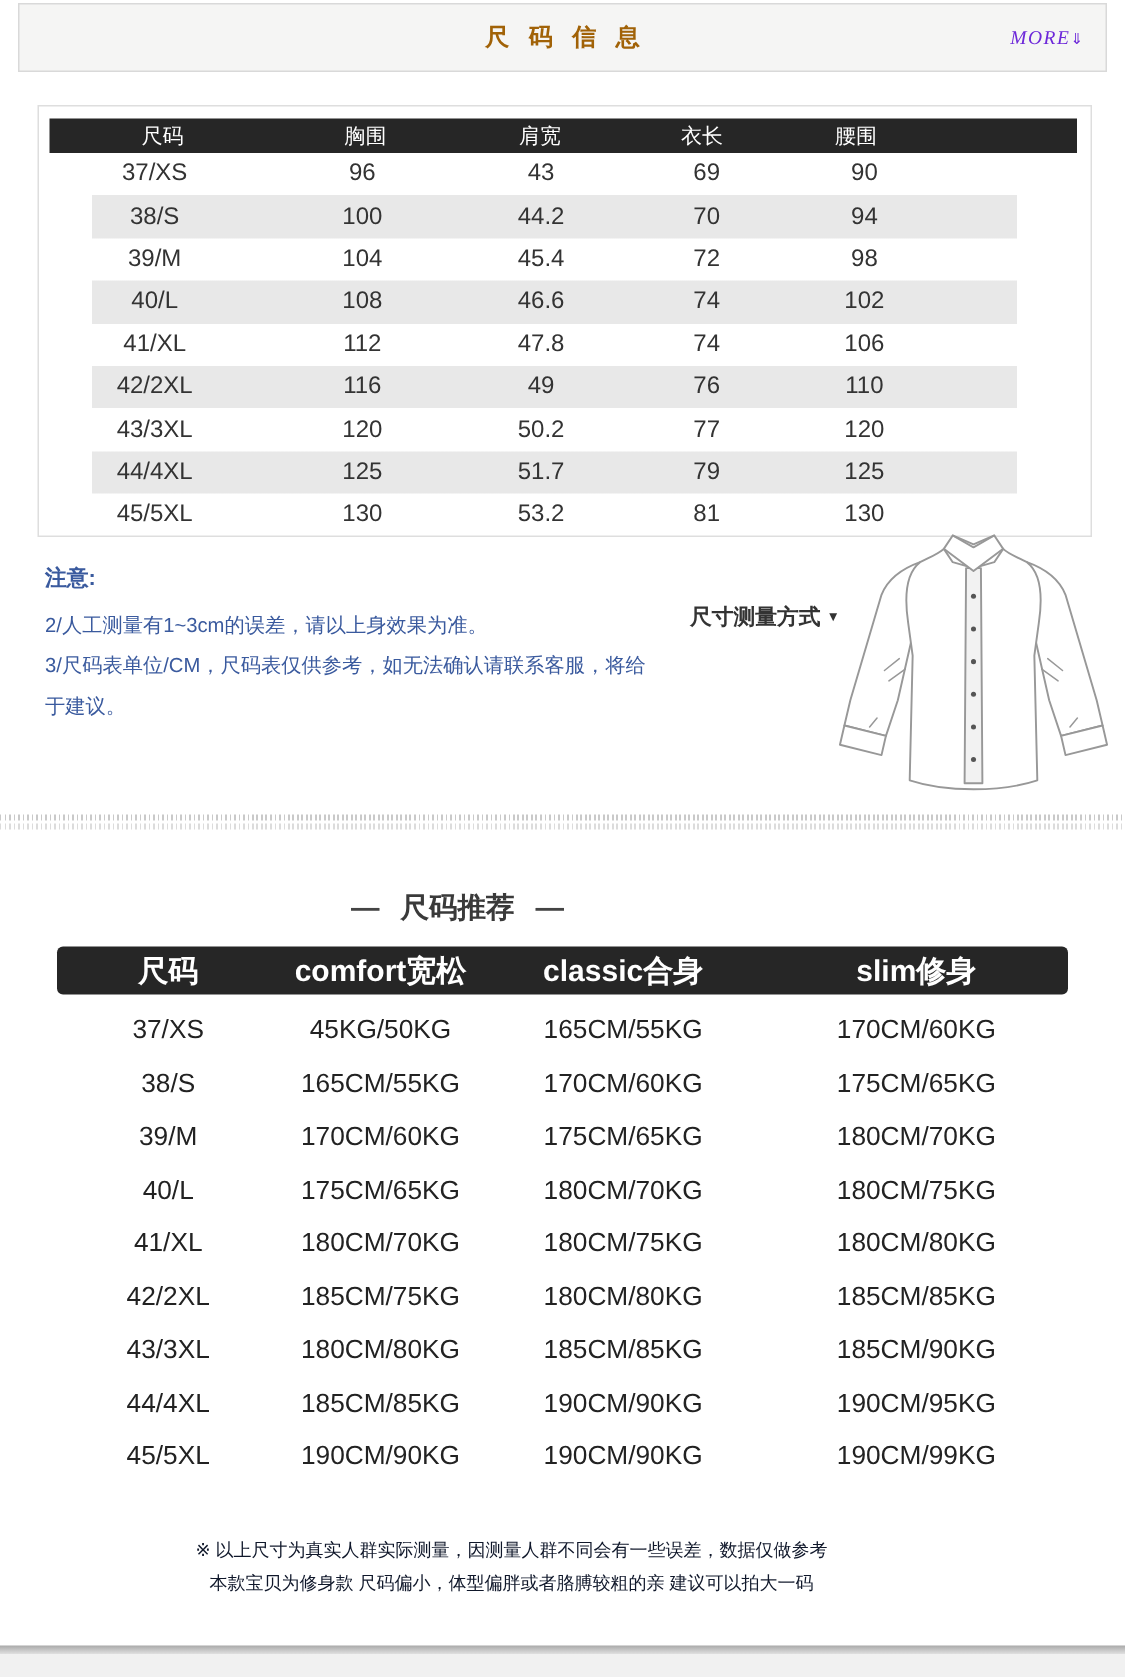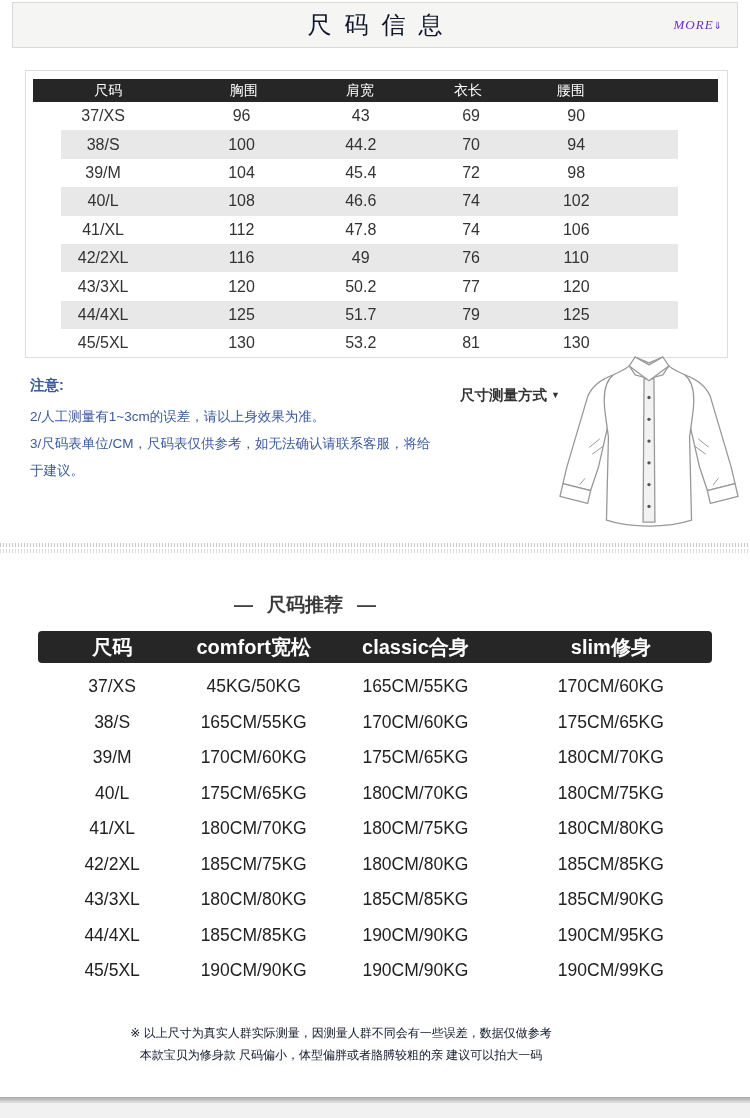--- a/index.html
+++ b/index.html
@@ -11,21 +11,21 @@
     color: #333;
     overflow: hidden;
   }
   
   .top-banner {
     position: absolute; left: 12px; top: 2px; width: 724px; height: 44px;
     background: #f5f5f4; border: 1px solid #d9d9d9;
     display: flex; align-items: center; justify-content: center;
   }
   .top-banner .title {
-    font-size: 24px; font-weight: normal; color: #0f172a;
+    font-size: 16px; font-weight: bold; color: #a16207;
     letter-spacing: 13px; padding-left: 13px;
   }
   .top-banner .more {
     position: absolute; right: 14px; top: 14px;
     font-family: "Liberation Serif", serif; font-style: italic;
     font-size: 13px; color: #6d28d9; letter-spacing: 1px;
   }
   .top-banner .more .arrow { font-size: 10px; font-style: normal; }
 
   
@@ -54,21 +54,21 @@
   
   .notes {
     position: absolute; left: 30px; top: 376px; width: 408px;
     color: var(--accent-blue, #3a5a9e); font-size: 13.5px;
   }
   .notes .notes-title { font-weight: bold; font-size: 14.5px; margin-bottom: 8px; }
   .notes .note-line { line-height: 27px; }
 
   
   .measure { position: absolute; left: 460px; top: 386px; width: 130px; color: #333; }
-  .measure .measure-title { font-size: 14.5px; font-weight: bold; white-space: nowrap; }
+  .measure .measure-title { font-size: 14.5px; font-weight: bold; white-space: nowrap; margin-top: 16px; }
   .measure .measure-title .tri { font-size: 9px; vertical-align: 2px; }
   .measure ul { list-style: none; margin: 22px 0 0 10px; padding: 0; }
   .measure li { font-size: 15px; font-weight: bold; line-height: 19.5px; letter-spacing: 1px; }
 
   
   .shirt { position: absolute; left: 550px; top: 356px; }
 
   
   .dotted { position: absolute; left: 0; top: 543px; width: 750px; height: 14px; }
   .dotted::before, .dotted::after {

